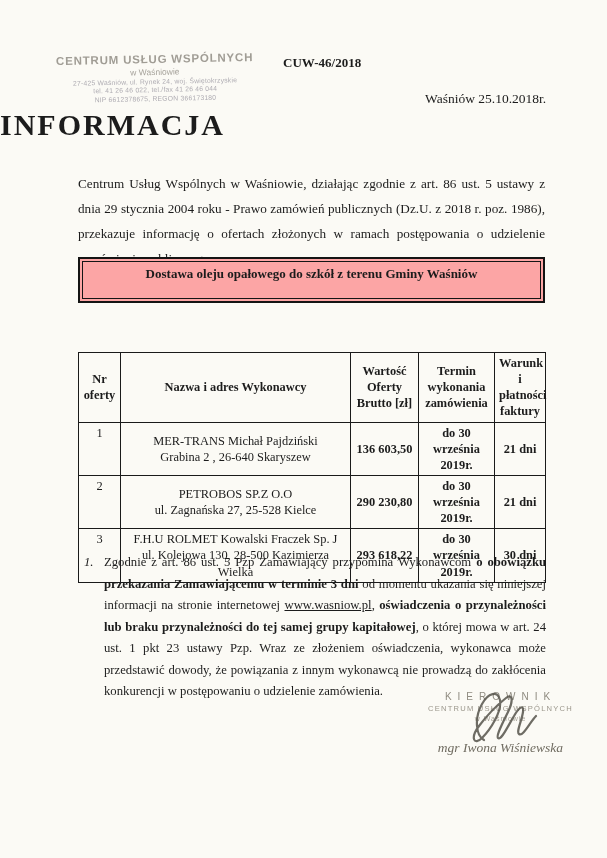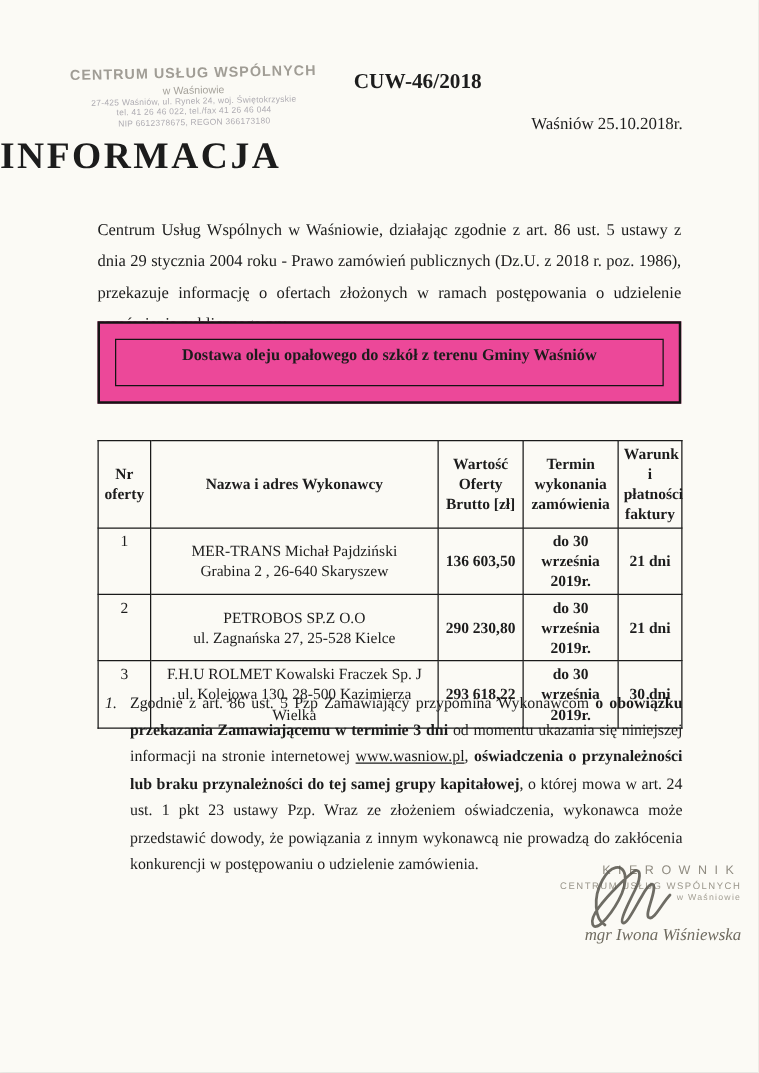--- a/index.html
+++ b/index.html
@@ -26,21 +26,21 @@
     transform: rotate(-1.2deg);
     line-height: 1.25;
   }
   .letterhead .lh1 { font-size: 11.5px; letter-spacing: .8px; font-weight: bold; opacity: .85; }
   .letterhead .lh2 { font-size: 8.5px; margin-top: 1px; opacity: .8; }
   .letterhead .lh-small { font-size: 6.8px; letter-spacing: .2px; opacity: .75; color: #95929c; }
 
   .reference {
     position: absolute;
     left: 283px; top: 55px;
-    font-size: 17px;
+    font-size: 13px;
     font-weight: bold;
     text-align: center;
   }
   .doc-date {
     position: absolute;
     left: 425px; top: 91px;
     font-size: 13.5px;
   }
   .doc-title {
     position: absolute;
@@ -60,22 +60,22 @@
     line-height: 25px;
     text-align: justify;
   }
 
   .subject-box-outer {
     position: absolute;
     left: 78px; top: 257px;
     width: 467px;
     box-sizing: border-box;
     border: 2px solid #141414;
-    padding: 12px;
-    background: #ec4899;
+    padding: 2px;
+    background: #fca5a5;
   }
   .subject-box-inner {
     border: 1px solid #141414;
     padding: 4px 10px 16px 10px;
     text-align: center;
     font-size: 13px;
     font-weight: bold;
   }
 
   .lead-in {
@@ -128,21 +128,21 @@
     flex: 1;
     text-align: justify;
   }
   .notice .b { font-weight: bold; }
   .notice .u { text-decoration: underline; }
 
   .signature {
     position: absolute;
     left: 408px; top: 690px;
     width: 185px;
-    text-align: right;
+    text-align: center;
     line-height: 1.35;
   }
   .sig-stamp-title {
     font-family: "Liberation Sans", sans-serif;
     font-size: 10px;
     letter-spacing: 6px;
     color: #8f8b80;
   }
   .sig-stamp-org {
     font-family: "Liberation Sans", sans-serif;

